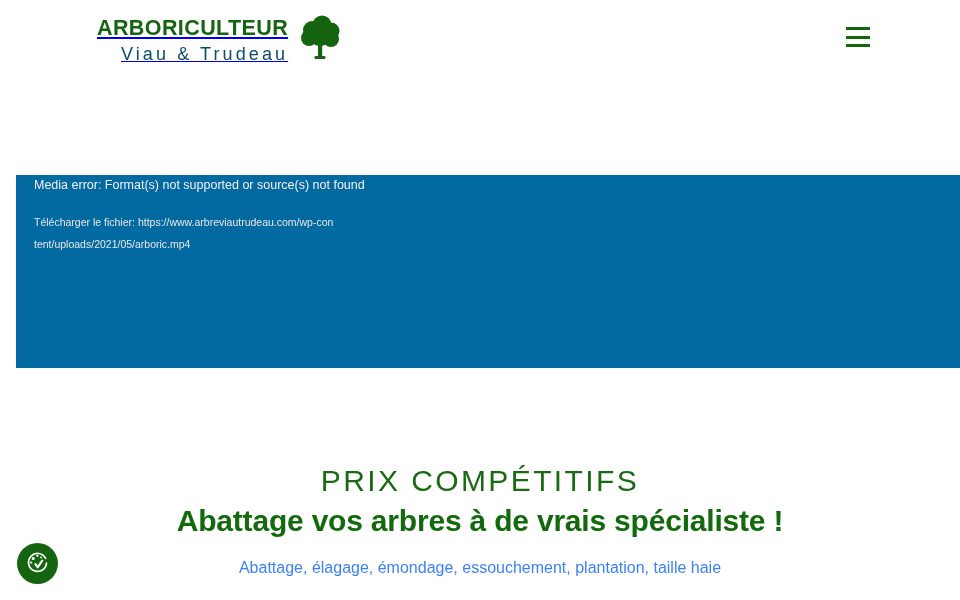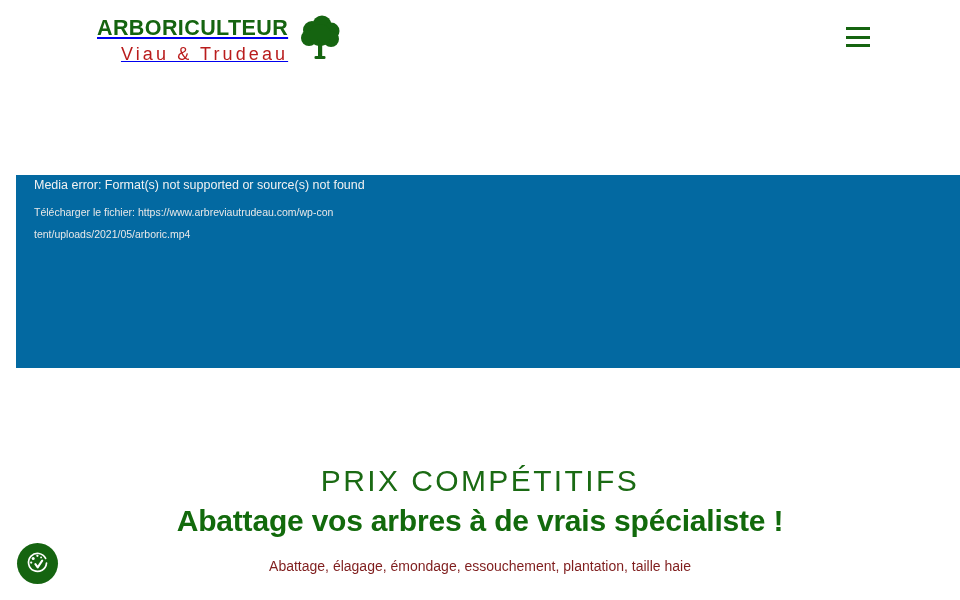--- a/index.html
+++ b/index.html
@@ -41,21 +41,21 @@
     letter-spacing: 0.4px;
     color: #156410;
     line-height: 1.05;
     white-space: nowrap;
   }
   .logo-sub {
     font-family: "Liberation Sans", sans-serif;
     font-weight: 400;
     font-size: 18px;
     letter-spacing: 3.1px;
-    color: #b91c1c;
+    color: #0c4a6e;
     line-height: 1.35;
     margin-top: 2px;
     white-space: nowrap;
   }
   .logo-tree {
     margin-left: 9px;
     margin-top: -2px;
     display: block;
   }
 
@@ -103,21 +103,21 @@
     color: #f2f2f2;
     line-height: 1;
     margin-top: 4px;
     white-space: nowrap;
   }
   .media-error-download {
     font-family: "Liberation Sans", sans-serif;
     font-size: 10.5px;
     color: #e8e8e8;
     line-height: 22.5px;
-    margin-top: 9px;
+    margin-top: 19px;
     width: 300px;
     word-break: break-all;
   }
 
   
   .hero {
     position: absolute;
     left: 0;
     top: 368px;
     width: 960px;
@@ -140,22 +140,22 @@
     font-weight: 700;
     font-size: 30px;
     letter-spacing: -0.2px;
     color: #126a0c;
     margin: 7px 0 0 0;
     line-height: 1.15;
   }
   .hero-services {
     font-family: "Liberation Sans", sans-serif;
     font-weight: 400;
-    font-size: 14px;
-    color: #7f1d1d;
+    font-size: 16px;
+    color: #3b82f6;
     margin: 19px 0 0 0;
     line-height: 1.2;
   }
 
   
   .cookie-widget {
     position: absolute;
     left: 17px;
     bottom: 16px;
     width: 41px;

